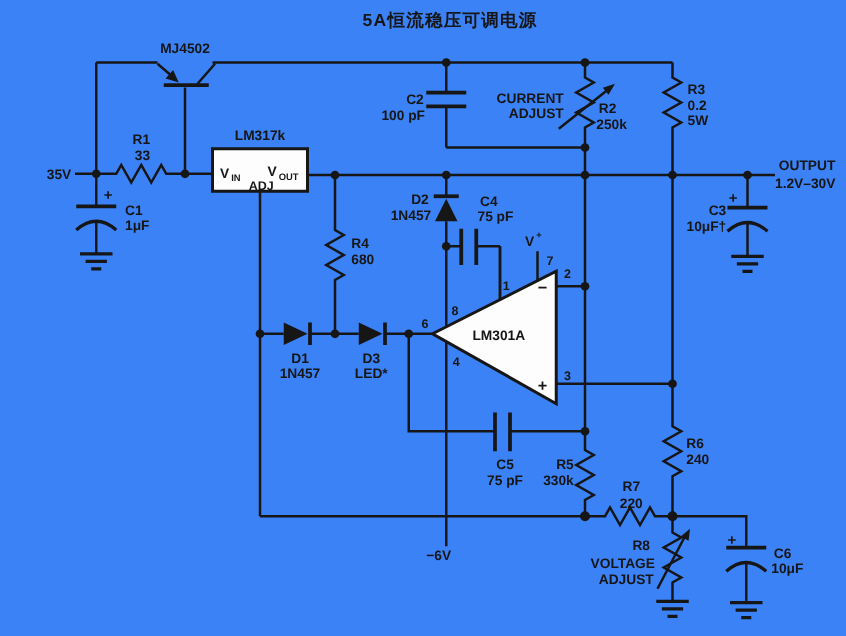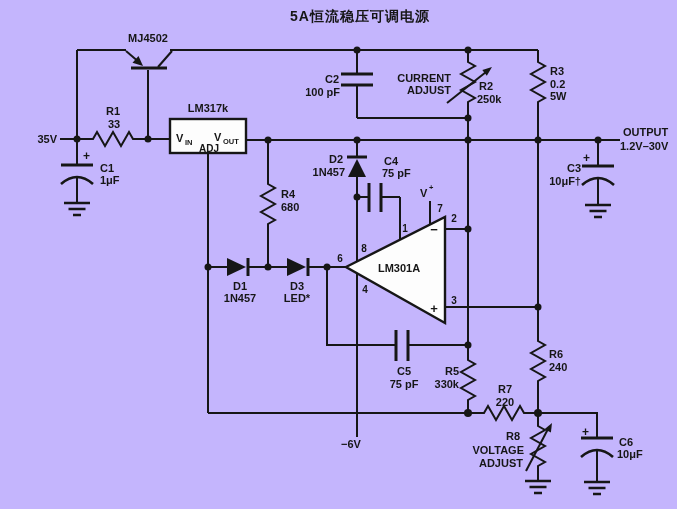--- a/index.html
+++ b/index.html
@@ -1,16 +1,16 @@
 <!DOCTYPE html>
 <html><head>
 <meta charset="utf-8">
 <style>
   html,body{margin:0;padding:0;background:#ffffff;}
-  .sheet{position:relative;width:677px;height:509px;background:#c4b5fd;overflow:hidden;}
+  .sheet{position:relative;width:677px;height:509px;background:#3b82f6;overflow:hidden;}
   svg{position:absolute;left:0;top:0;}
   svg text{font-family:"Liberation Sans","DejaVu Sans",sans-serif;font-weight:700;fill:#161616;}
   .lbl{font-size:11px;}
   .lbl-s{font-size:10px;}
   .sub{font-size:7.5px;}
   .pin{font-size:10px;}
   .ttl{font-size:14px;letter-spacing:1px;}
   .sign{font-size:12px;}
   .opsign{font-size:13px;}
   .wire{stroke:#161616;stroke-width:2;fill:none;}

